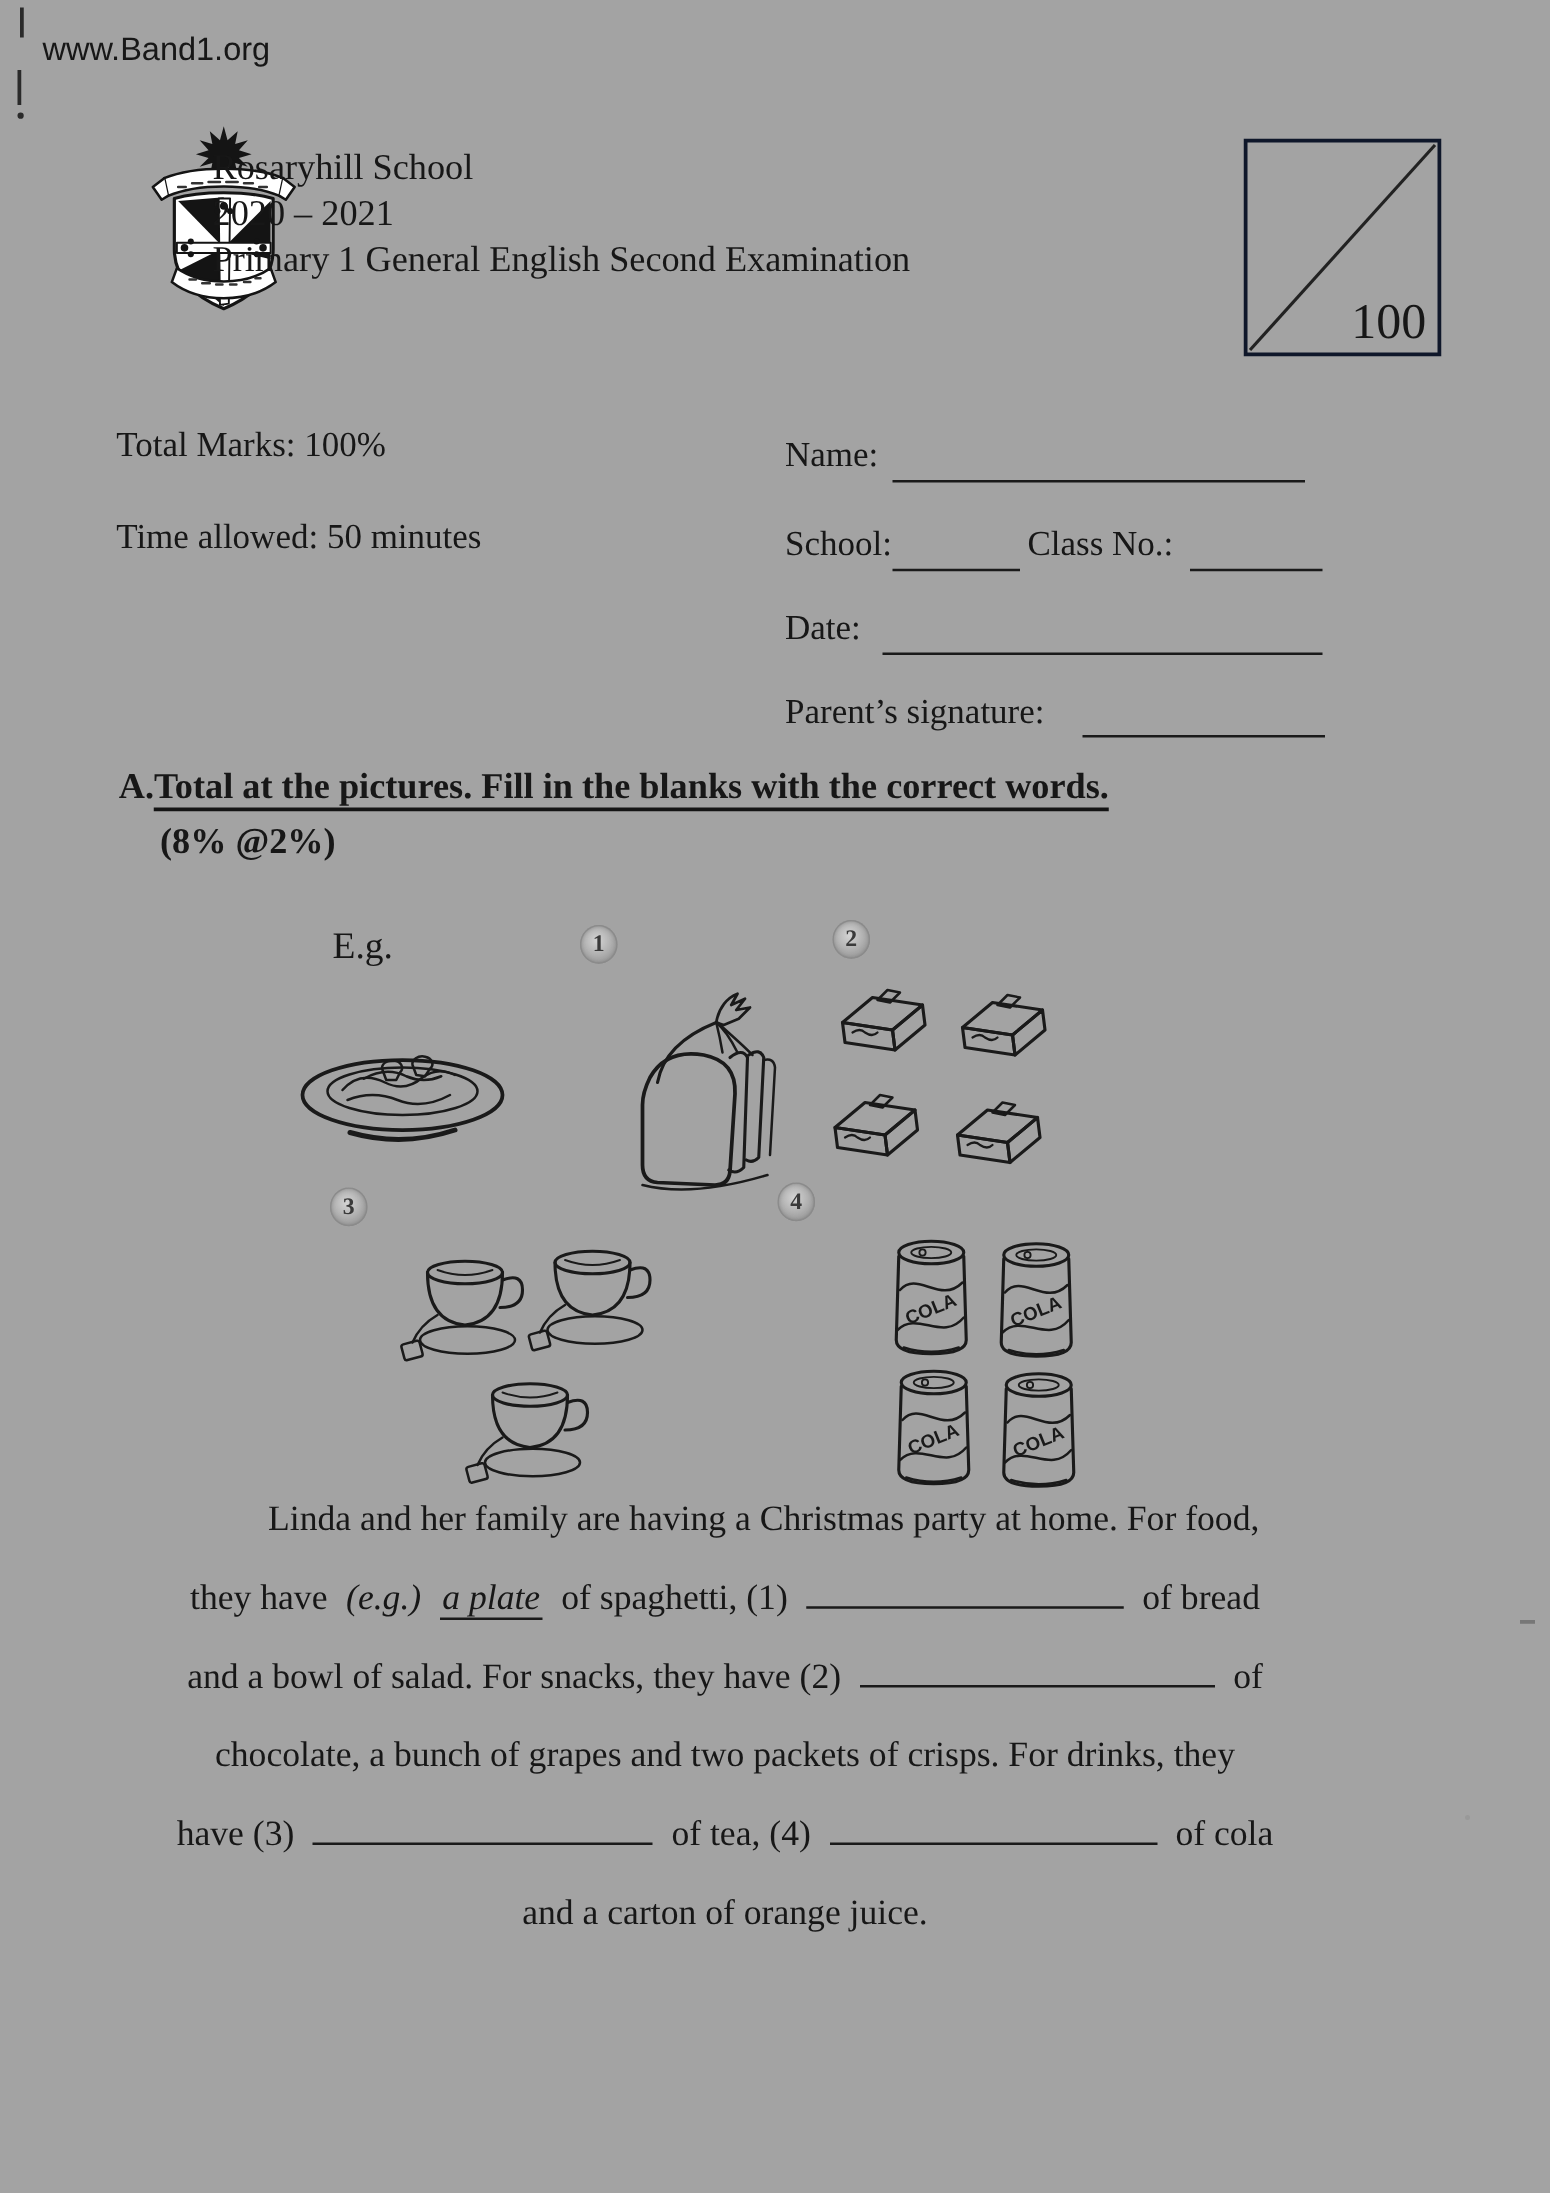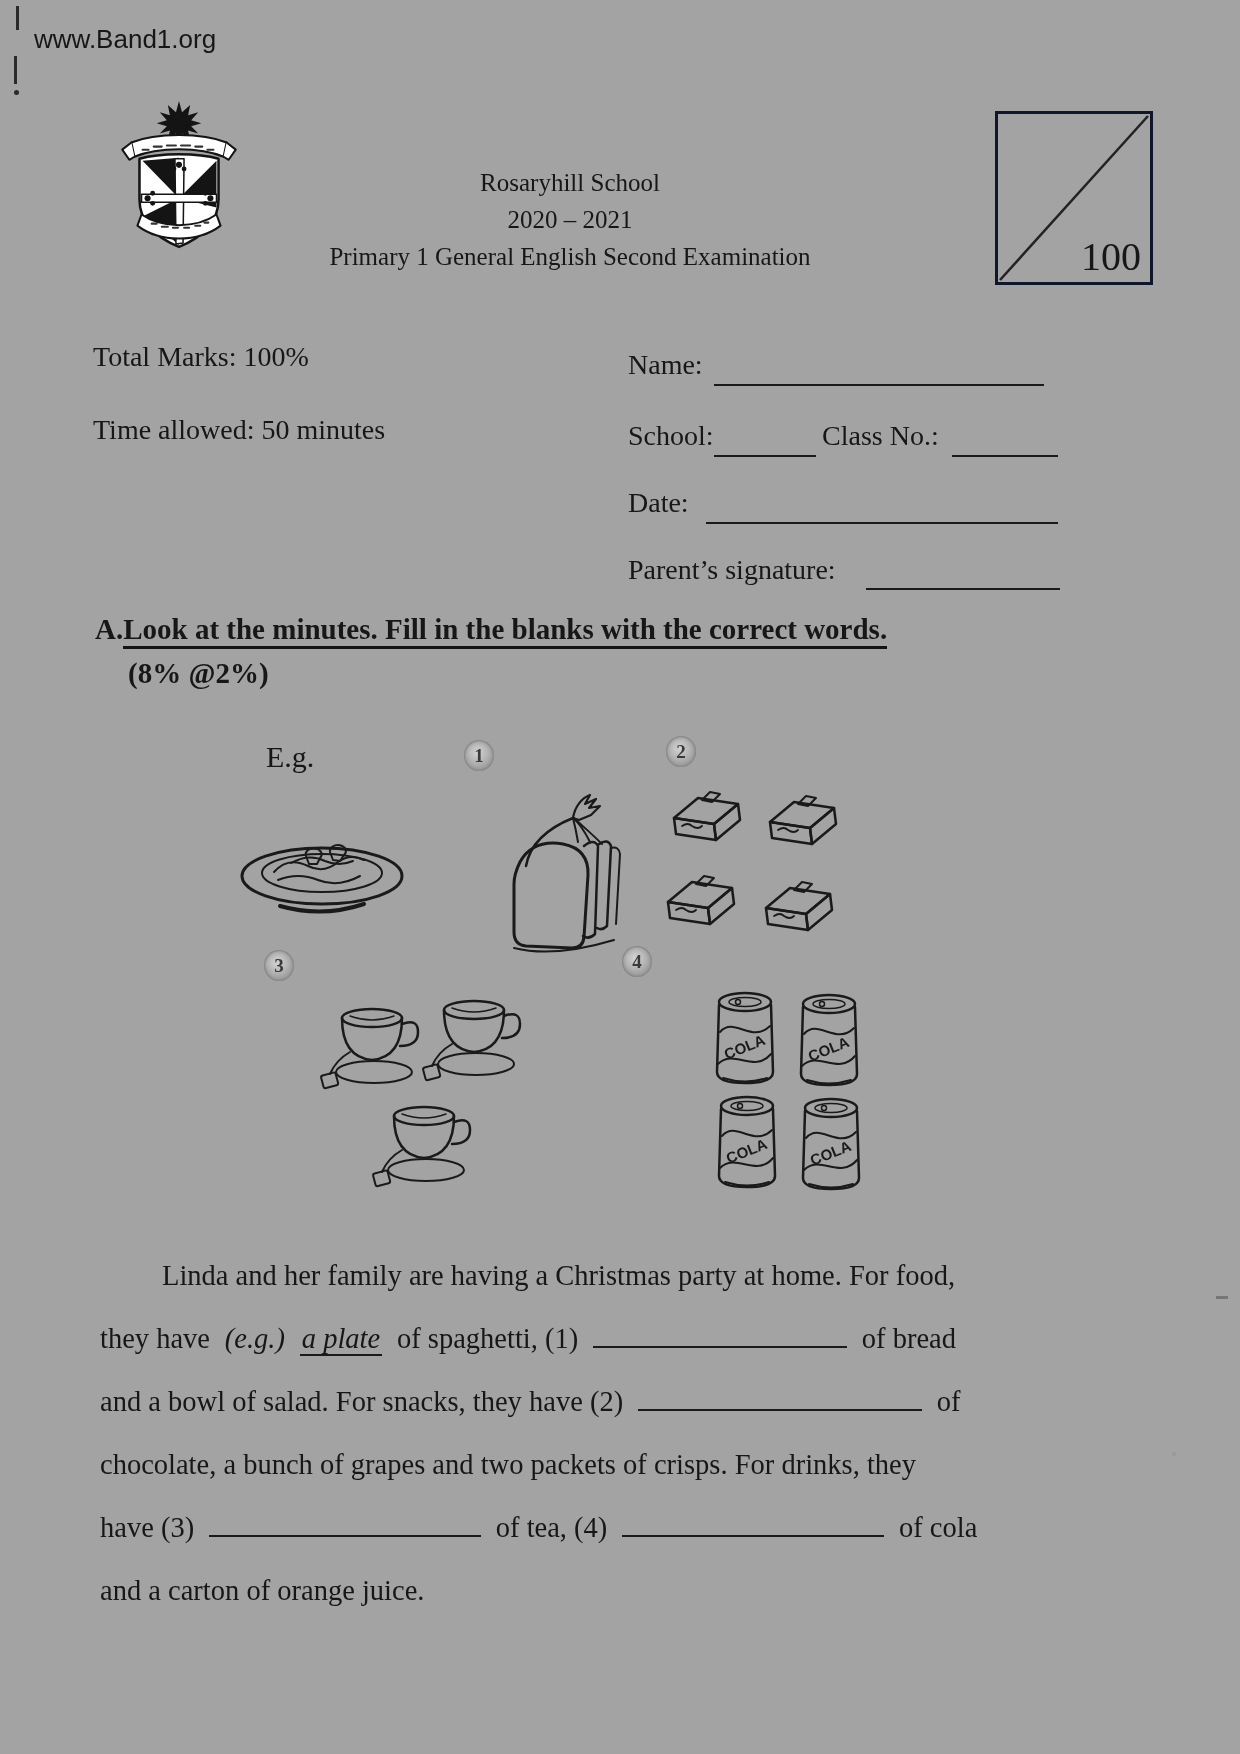--- a/index.html
+++ b/index.html
@@ -2,31 +2,31 @@
 <html><head>
 <meta charset="utf-8">
 <style>
   html,body{margin:0;padding:0;background:#ffffff;}
   .page{position:relative;width:1240px;height:1754px;background:#a3a3a3;
         font-family:"Liberation Serif", serif;color:#171717;overflow:hidden;}
   .abs{position:absolute;}
   .sans{font-family:"Liberation Sans", sans-serif;}
   .lbl{font-size:28px;white-space:nowrap;}
   .uline{border-bottom:2px solid #1a1a1a;height:0;}
-  .hdr{text-align:center;font-size:25px;line-height:37px;white-space:nowrap;margin-top:48px;}
+  .hdr{text-align:left;font-size:29px;line-height:37px;white-space:nowrap;}
   .score-box{position:absolute;left:995px;top:111px;width:152px;height:168px;border:3px solid #0f172a;}
   .score-num{position:absolute;right:9px;bottom:2px;font-size:40px;}
   .sec-head{font-size:29px;font-weight:bold;white-space:nowrap;}
   .sec-head .u{border-bottom:3px solid #141414;padding-bottom:1px;}
   .stamp{position:absolute;width:30px;height:31px;border-radius:50%;
          background:radial-gradient(circle at 45% 40%, #d4d4d4 0%, #a9a9a9 55%, #8d8d8d 100%);
          box-shadow:inset 0 0 0 1px #8b8b8b, inset 0 0 4px #777;
          color:#3a3a3a;font-size:19px;font-weight:bold;
          display:flex;align-items:center;justify-content:center;filter:blur(0.4px);}
-  .para{position:absolute;left:100px;top:1260px;width:960px;}
+  .para{position:absolute;left:100px;top:1200px;width:960px;text-align:center;}
   .pline{font-size:28.5px;height:63px;white-space:nowrap;}
   .pline > * + *{margin-left:0.27em;}
   .indent{padding-left:62px;}
   .blank{display:inline-block;height:5px;border-bottom:2px solid #1a1a1a;}
   .b1{width:254px}.b2{width:284px}.b3{width:272px}.b4{width:262px}
   .ital{font-style:italic;}
   .ans{font-style:italic;border-bottom:2px solid #1a1a1a;padding:0 2px;}
   .mark{background:#2a2a2a;position:absolute;}
   svg{display:block;}
 </style>
@@ -101,21 +101,21 @@
   <div class="abs lbl" style="left:822px;top:420px;">Class No.:</div>
   <div class="abs uline" style="left:952px;top:455px;width:106px;"></div>
 
   <div class="abs lbl" style="left:628px;top:487px;">Date:</div>
   <div class="abs uline" style="left:706px;top:522px;width:352px;"></div>
 
   <div class="abs lbl" style="left:628px;top:554px;">Parent’s signature:</div>
   <div class="abs uline" style="left:866px;top:588px;width:194px;"></div>
 
   <div class="abs sec-head" style="left:95px;top:613px;">
-    <span>A.</span><span class="u">Look at the minutes. Fill in the blanks with the correct words.</span>
+    <span>A.</span><span class="u">Total at the pictures. Fill in the blanks with the correct words.</span>
   </div>
   <div class="abs sec-head" style="left:128px;top:657px;">(8% @2%)</div>
 
   <div class="abs" style="left:246px;top:740px;font-size:30px;margin-left:20px;">E.g.</div>
   <div class="stamp" style="left:464px;top:740px;">1</div>
   <div class="stamp" style="left:666px;top:736px;">2</div>
   <div class="stamp" style="left:264px;top:950px;">3</div>
   <div class="stamp" style="left:622px;top:946px;">4</div>
 
   <div class="abs" style="left:236px;top:818px;">

